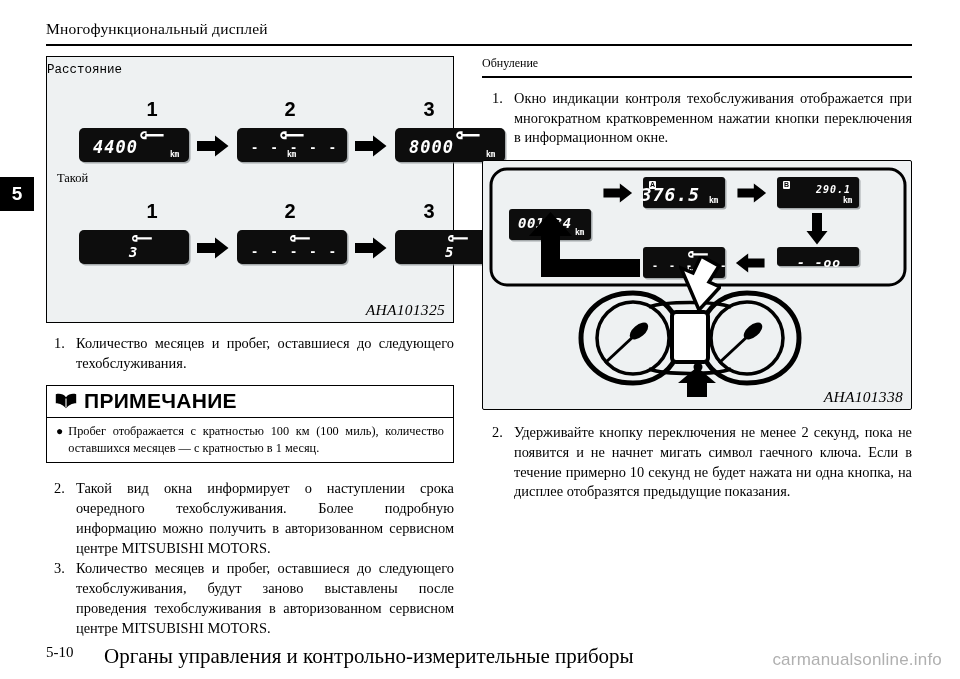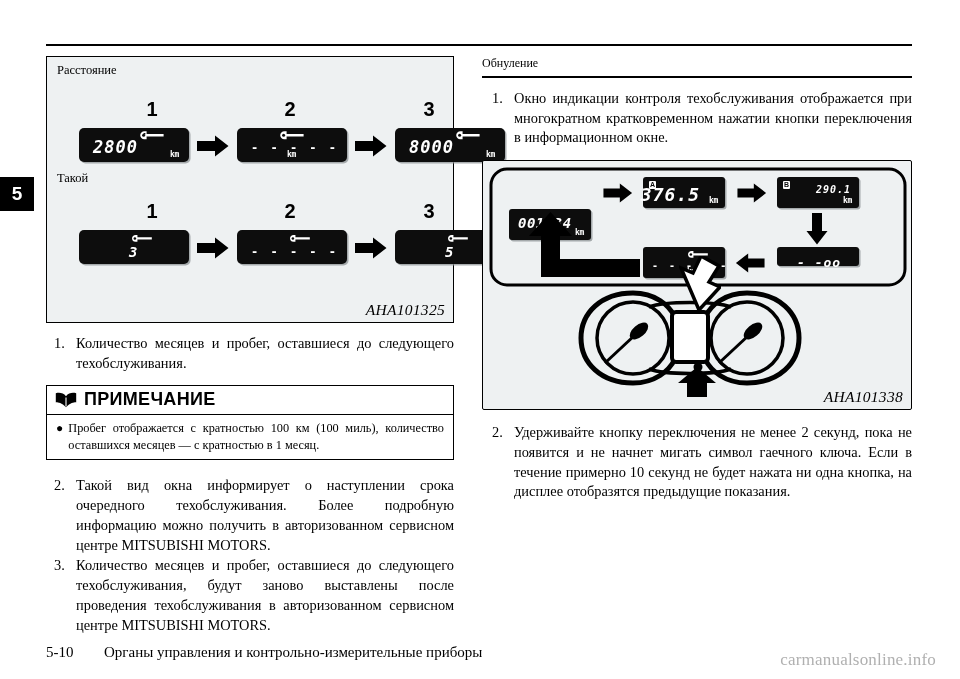--- a/index.html
+++ b/index.html
@@ -44,26 +44,26 @@
   }
 
   .footer-page {
     position: absolute;
     left: 46px; top: 644px;
     font-size: 15px;
   }
   .footer-text {
     position: absolute;
     left: 104px; top: 644px;
-    font-size: 15px;
+    font-size: 21px;
   }
   .watermark {
     position: absolute;
-    right: 24px; top: 650px;
-    font-family: Liberation Serif, serif;
+    right: 18px; top: 650px;
+    font-family: Liberation Sans, sans-serif;
     font-size: 17px;
     color: #b0b0b0;
     letter-spacing: .2px;
   }
 
   
   .col-left  { position: absolute; left: 46px;  top: 56px; width: 408px; }
   .col-right { position: absolute; left: 482px; top: 56px; width: 430px; }
 
   
@@ -153,21 +153,21 @@
   }
   .note-head {
     display: flex; align-items: center;
     gap: 7px;
     padding: 3px 8px 4px 8px;
     border-bottom: 1.5px solid #000;
   }
   .note-head-text {
     font-family: "Liberation Sans", sans-serif;
     font-weight: bold;
-    font-size: 18px;
+    font-size: 21px;
     letter-spacing: .3px;
   }
   .note-body {
     padding: 5px 9px 6px 9px;
     font-size: 12.3px;
     line-height: 1.34;
     text-align: justify;
   }
   .note-bullet { display: flex; gap: 5px; }
   .note-dot {
@@ -201,42 +201,43 @@
   }
   .sec-rule {
     height: 2px; background: #000; margin-top: 5px;
   }
 </style>
 </head>
 <body>
 
 <div class="page">
 
+  <div class="header-title">Многофункциональный дисплей</div>
   <div class="header-rule"></div>
 
   <div class="chapter-tab">
     <span>5</span>
   </div>
 
   <div class="col-left">
 
     <div class="figure" style="height:267px;">
 
-      <div class="fig-label" style="left:10px; top:6px;">Расстояние</div>
+      <div class="fig-label" style="left:0; top:6px;font-family:Liberation Mono, monospace;">Расстояние</div>
 
       <div class="step-num" style="left:90px; top:41px;">1</div>
       <div class="step-num" style="left:228px; top:41px;">2</div>
       <div class="step-num" style="left:367px; top:41px;">3</div>
 
       <div class="lcd" style="left:32px; top:71px; width:110px; height:34px;">
         <svg class="wrench" style="left:60px; top:2px;" width="26" height="13" viewBox="0 0 26 13">
           <path d="M5.5 1.2 C3 1.2 1.2 3 1.2 5.2 C1.2 7.4 3 9.2 5.2 9.2 L7.6 9.2 L7.6 6.6 L24.6 6.6 L24.6 3.9 L7.6 3.9 L7.6 1.3 Z M4.6 3 L6.4 3 L6.4 4.6 L4.6 4.6 Z" fill="#fff"></path>
           <circle cx="4.6" cy="5.2" r="1.5" fill="#0d0d0d"></circle>
         </svg>
-        <div class="lcd-digits" style="left:14px; top:9px; font-size:17px;">2800</div>
+        <div class="lcd-digits" style="left:14px; top:9px; font-size:17px;">4400</div>
         <div class="lcd-unit" style="right:10px; bottom:3px;">km</div>
       </div>
 
       <svg class="arrow-r" style="left:150px; top:78px;" width="32" height="22" viewBox="0 0 32 22">
         <path d="M0 6 L18 6 L18 0.5 L31.5 11 L18 21.5 L18 16 L0 16 Z" fill="#000"></path>
       </svg>
 
       <div class="lcd" style="left:190px; top:71px; width:110px; height:34px;">
         <svg class="wrench" style="left:42px; top:2px;" width="26" height="13" viewBox="0 0 26 13">
           <path d="M5.5 1.2 C3 1.2 1.2 3 1.2 5.2 C1.2 7.4 3 9.2 5.2 9.2 L7.6 9.2 L7.6 6.6 L24.6 6.6 L24.6 3.9 L7.6 3.9 L7.6 1.3 Z" fill="#fff"></path>

